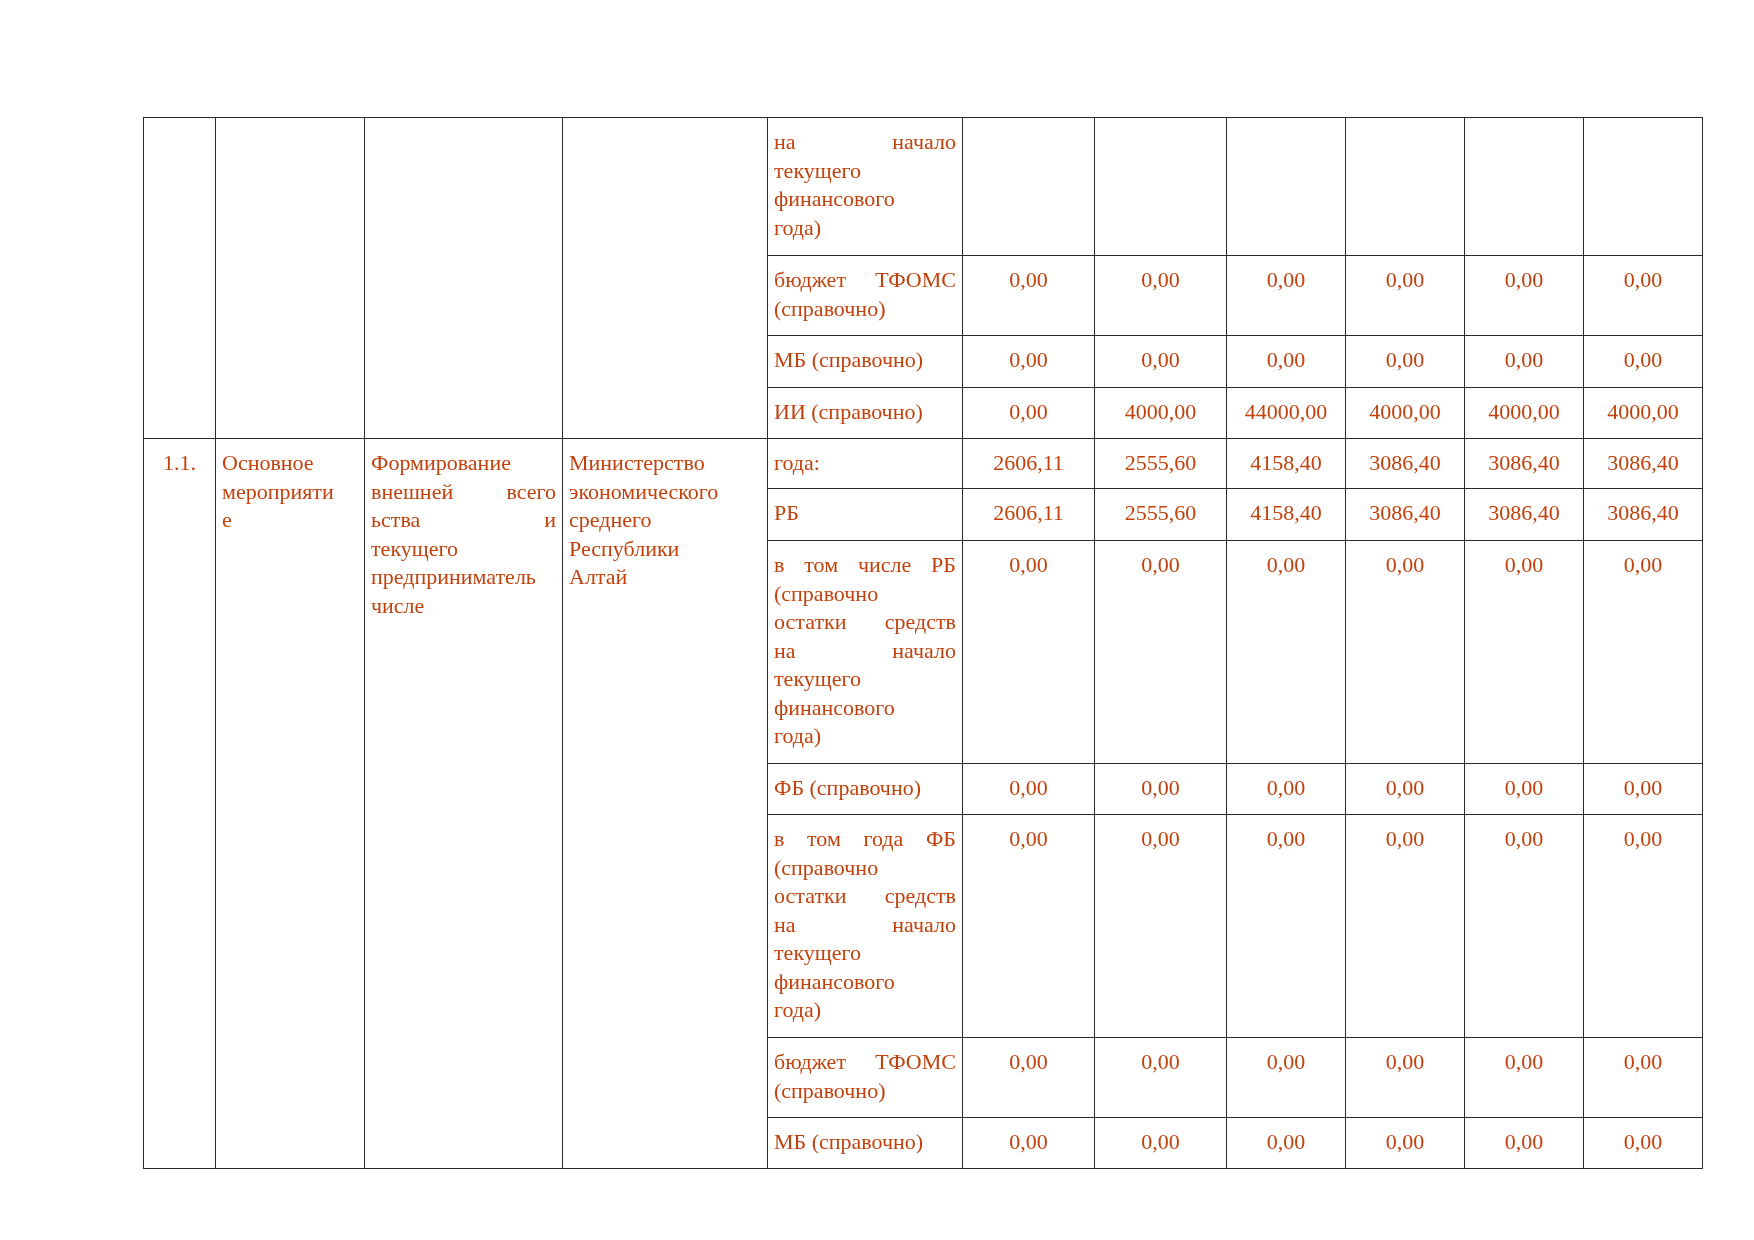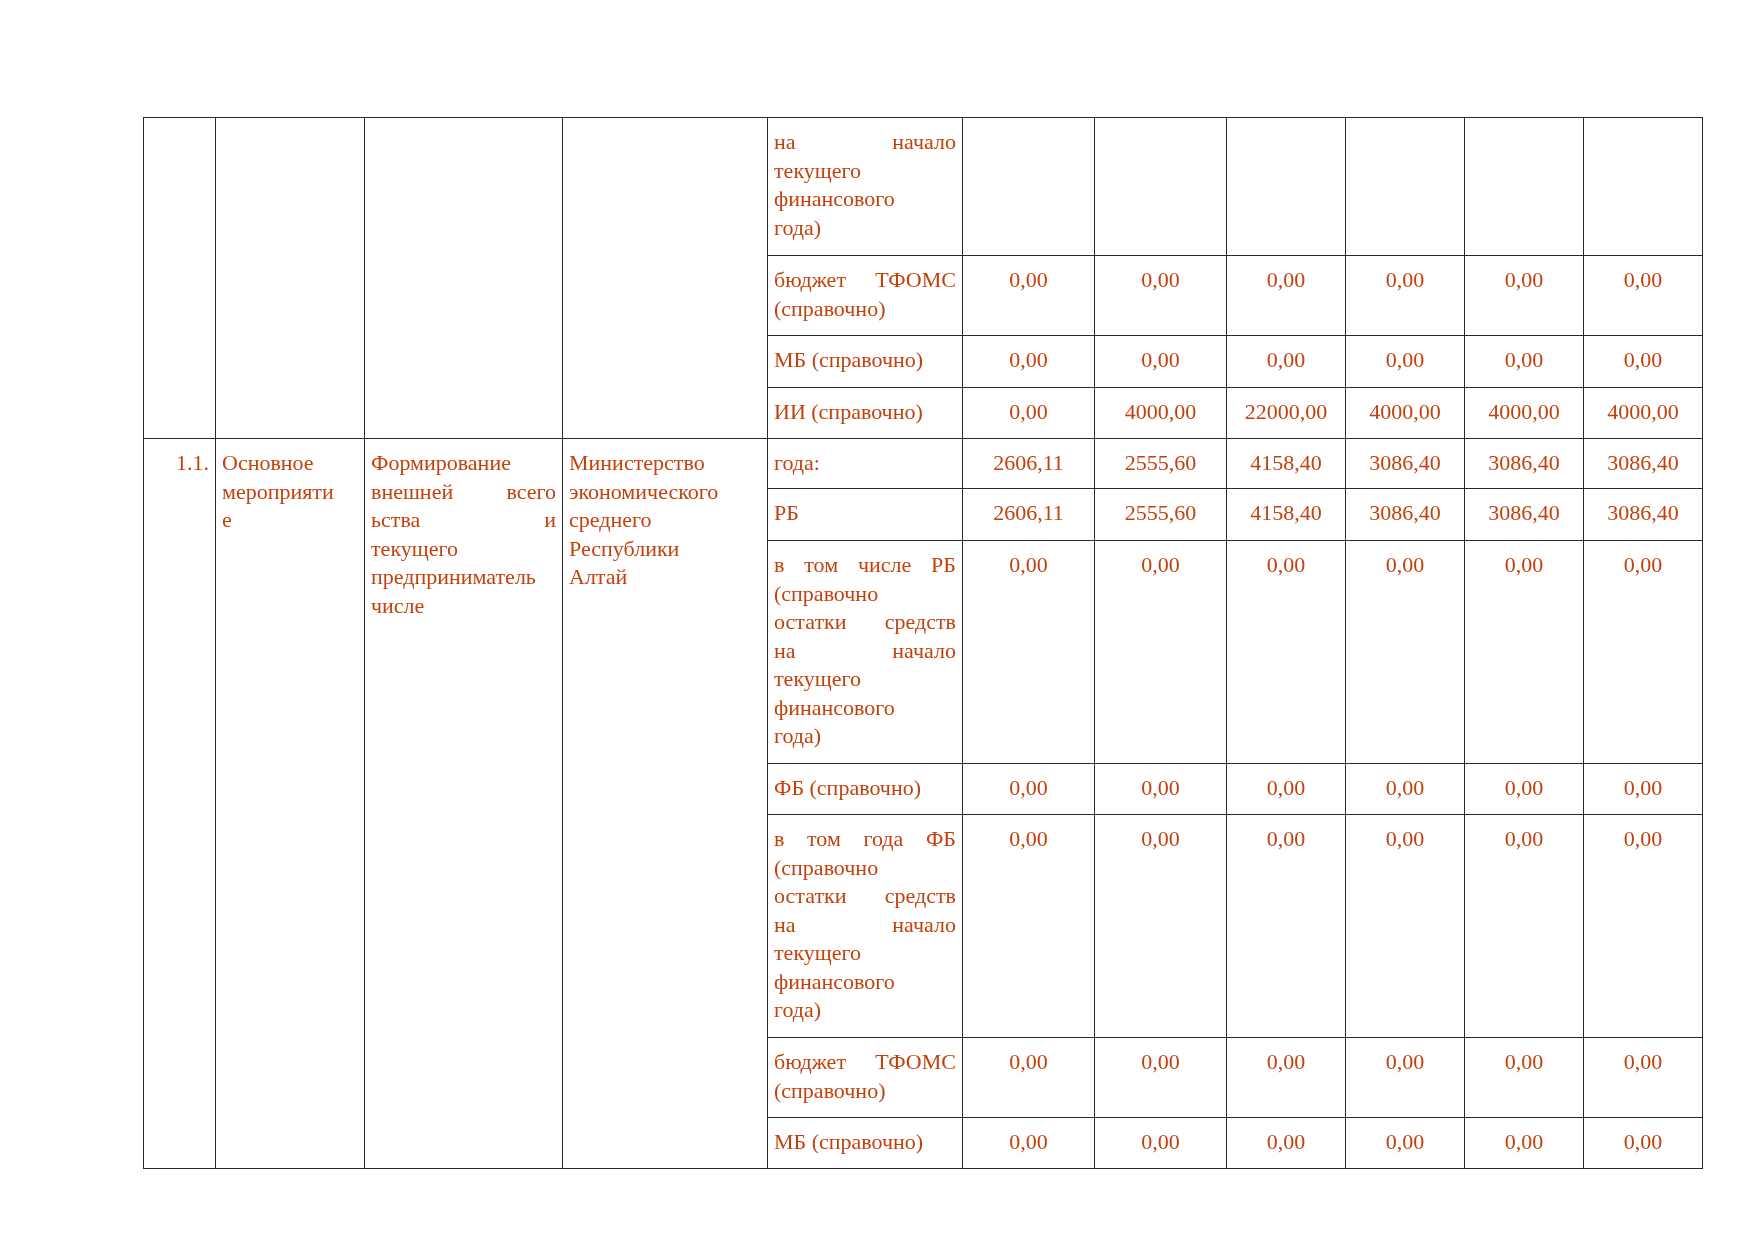--- a/index.html
+++ b/index.html
@@ -14,21 +14,21 @@
   table.fin td {
     border: 1.5px solid #2a2a2a;
     vertical-align: top;
     padding: 10px 6px 0 6px;
     box-sizing: border-box;
     overflow: hidden;
   }
   td.num { text-align: center; padding-left: 2px; padding-right: 2px; }
   td.src { text-align: justify; text-align-last: left; padding-left: 6px; padding-right: 6px; }
   td.txt { text-align: justify; text-align-last: left; margin-left: 12px; }
-  td.idx { text-align: right; padding-left: 7px; }
+  td.idx { text-align: center; padding-left: 7px; }
   .jl { display: block; text-align: justify; text-align-last: justify; }
 </style>
 </head>
 <body>
 
 <div class="page">
 <table class="fin">
   <colgroup>
     <col style="width:72px">
         <col style="width:149px">
@@ -80,21 +80,21 @@
       <td class="num">0,00</td>
       <td class="num">0,00</td>
       <td class="num">0,00</td>
       <td class="num">0,00</td>
       <td class="num">0,00</td>
     </tr>
     <tr style="height:51px">
       <td class="src">ИИ (справочно)</td>
       <td class="num">0,00</td>
       <td class="num">4000,00</td>
-      <td class="num">22000,00</td>
+      <td class="num">44000,00</td>
       <td class="num">4000,00</td>
       <td class="num">4000,00</td>
       <td class="num">4000,00</td>
     </tr>
 
     <tr style="height:50px">
       <td rowspan="7" class="idx">1.1.</td>
       <td rowspan="7" class="txt">
         <span style="display:block">Основное</span>
         <span style="display:block">мероприяти</span>

